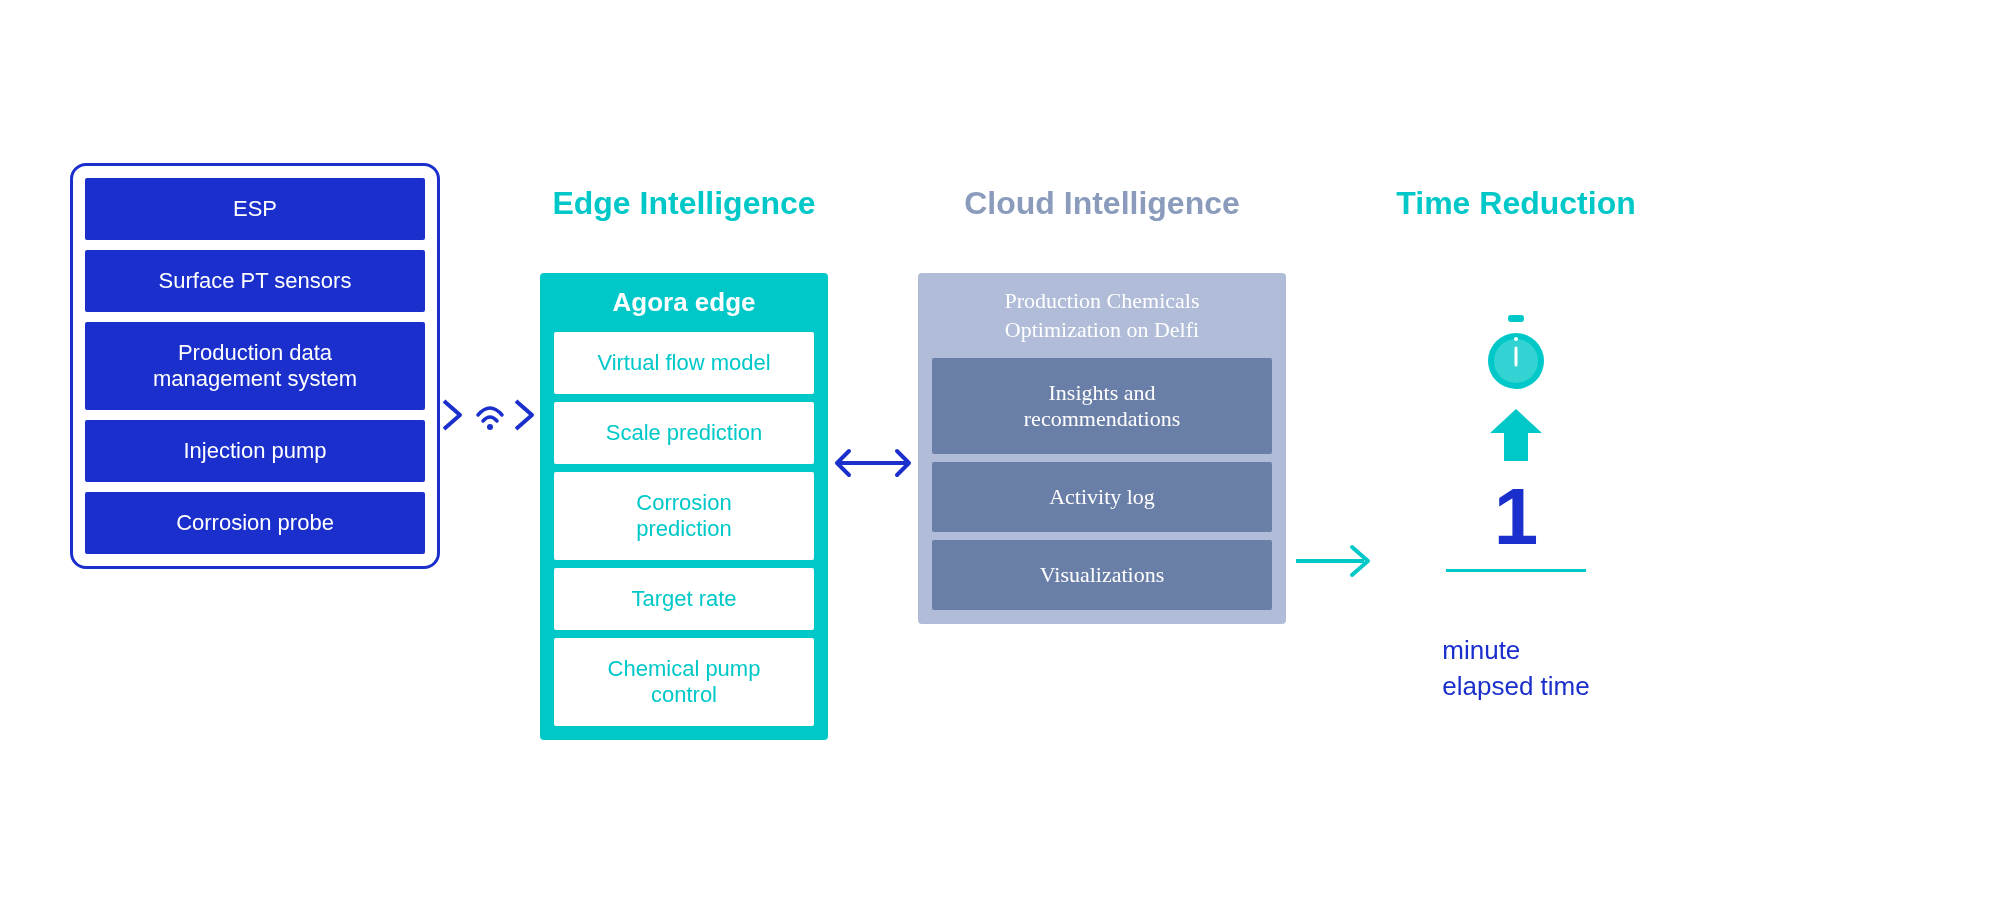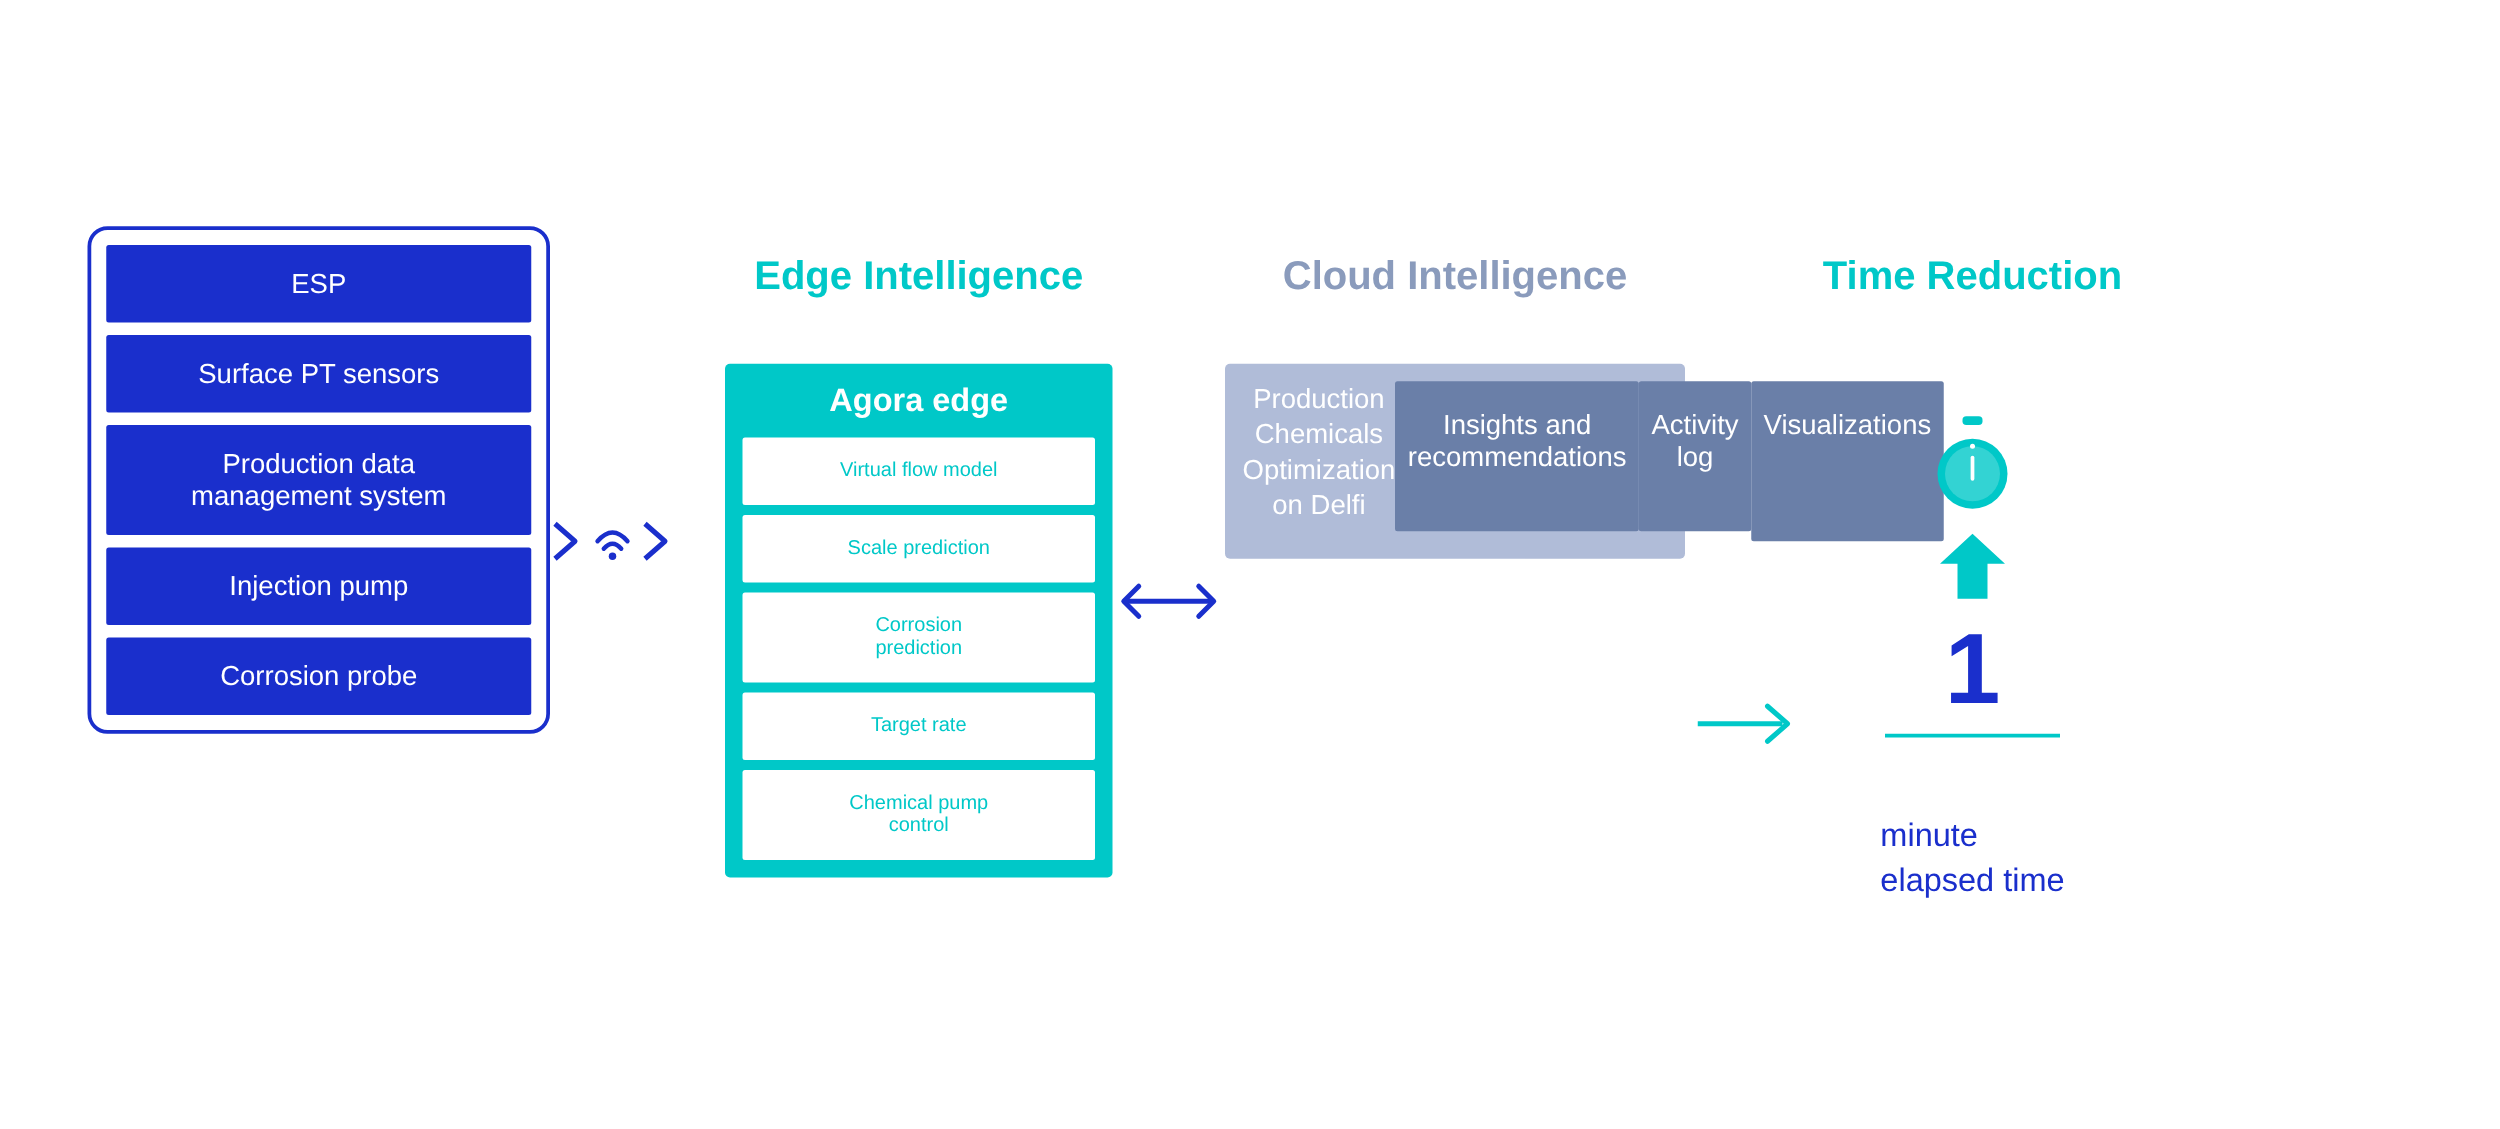--- a/index.html
+++ b/index.html
@@ -67,36 +67,37 @@
       text-align: center;
       font-size: 26px;
       font-weight: 600;
       margin-bottom: 14px;
     }
     .edge-item {
       background: #fff;
       color: #00c8c8;
       text-align: center;
       padding: 18px 10px;
-      font-size: 16px;
+      font-size: 22px;
       font-weight: 500;
       border-radius: 2px;
       margin-bottom: 8px;
     }
     .edge-item:last-child { margin-bottom: 0; }
 
     
     .cloud-box {
       background: #b0bcd8;
       border-radius: 4px;
       padding: 14px;
       width: 100%;
       display: flex;
-      flex-direction: row;
+      flex-direction: column;
       gap: 0px;
+      font-family: Liberation Serif, serif;
     }
     .cloud-title {
       color: #fff;
       text-align: center;
       font-size: 22px;
       font-weight: 500;
       margin-bottom: 14px;
       line-height: 1.3;
     }
     .cloud-item {
@@ -143,21 +144,21 @@
         <path d="M8,22 Q20,8 32,22" fill="none" stroke="#1a2fcc" stroke-width="3.5" stroke-linecap="round"></path>
         <path d="M13,28 Q20,20 27,28" fill="none" stroke="#1a2fcc" stroke-width="3.5" stroke-linecap="round"></path>
         <circle cx="20" cy="34" r="3" fill="#1a2fcc"></circle>
       </svg>
 
       <svg width="28" height="36" viewBox="0 0 28 36">
         <polyline points="4,4 20,18 4,32" fill="none" stroke="#1a2fcc" stroke-width="4" stroke-linejoin="round"></polyline>
       </svg>
     </div>
 
-    <div class="col-wrapper" style="width:310px;margin-left:40px;">
+    <div class="col-wrapper" style="width:288px;">
       <div class="column-title" style="color:#00c8c8; font-size:32px; font-weight:700; text-align:center; margin-bottom:30px; width:100%;">
         <span>Edge Intelligence</span>
       </div>
       <div class="edge-box">
         <div class="edge-title">Agora edge</div>
         <div class="edge-item">Virtual flow model</div>
         <div class="edge-item">Scale prediction</div>
         <div class="edge-item" style="white-space:pre-line;">Corrosion
 prediction</div>
         <div class="edge-item">Target rate</div>

